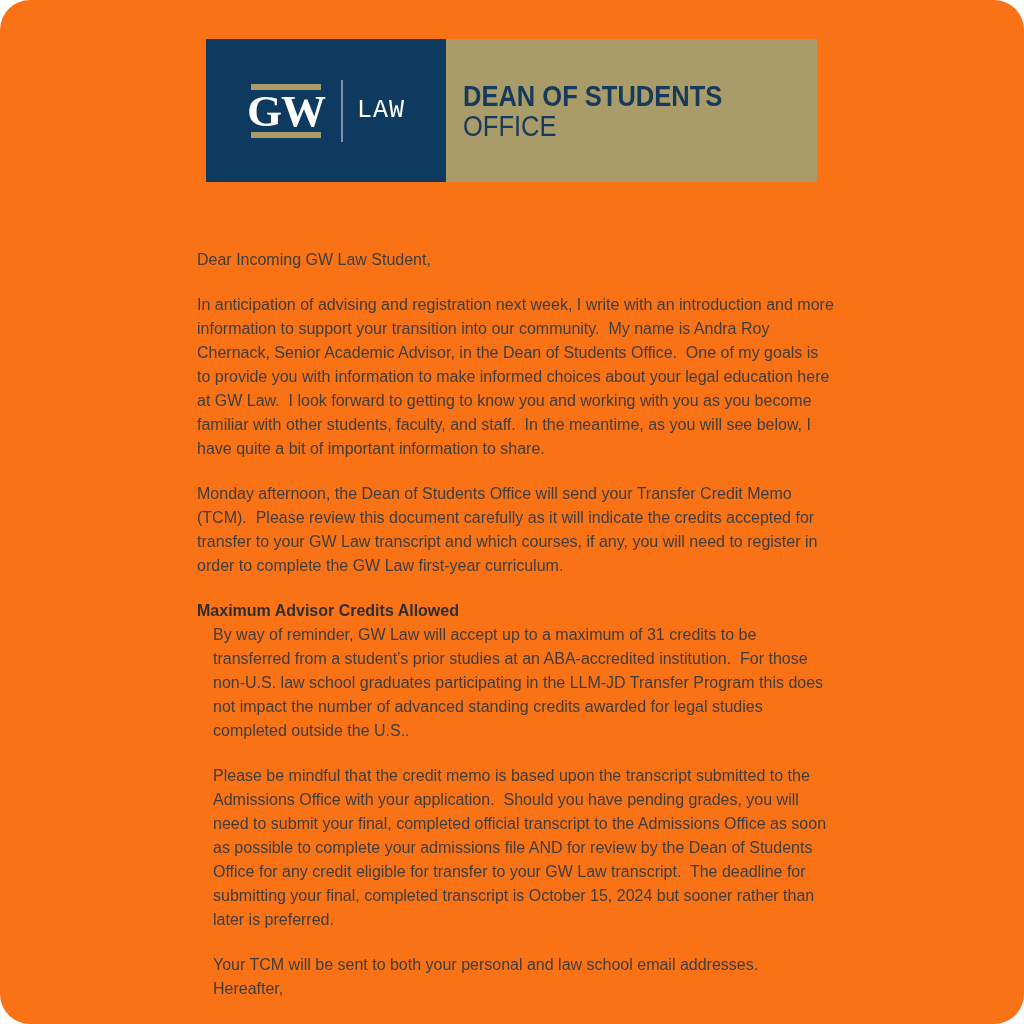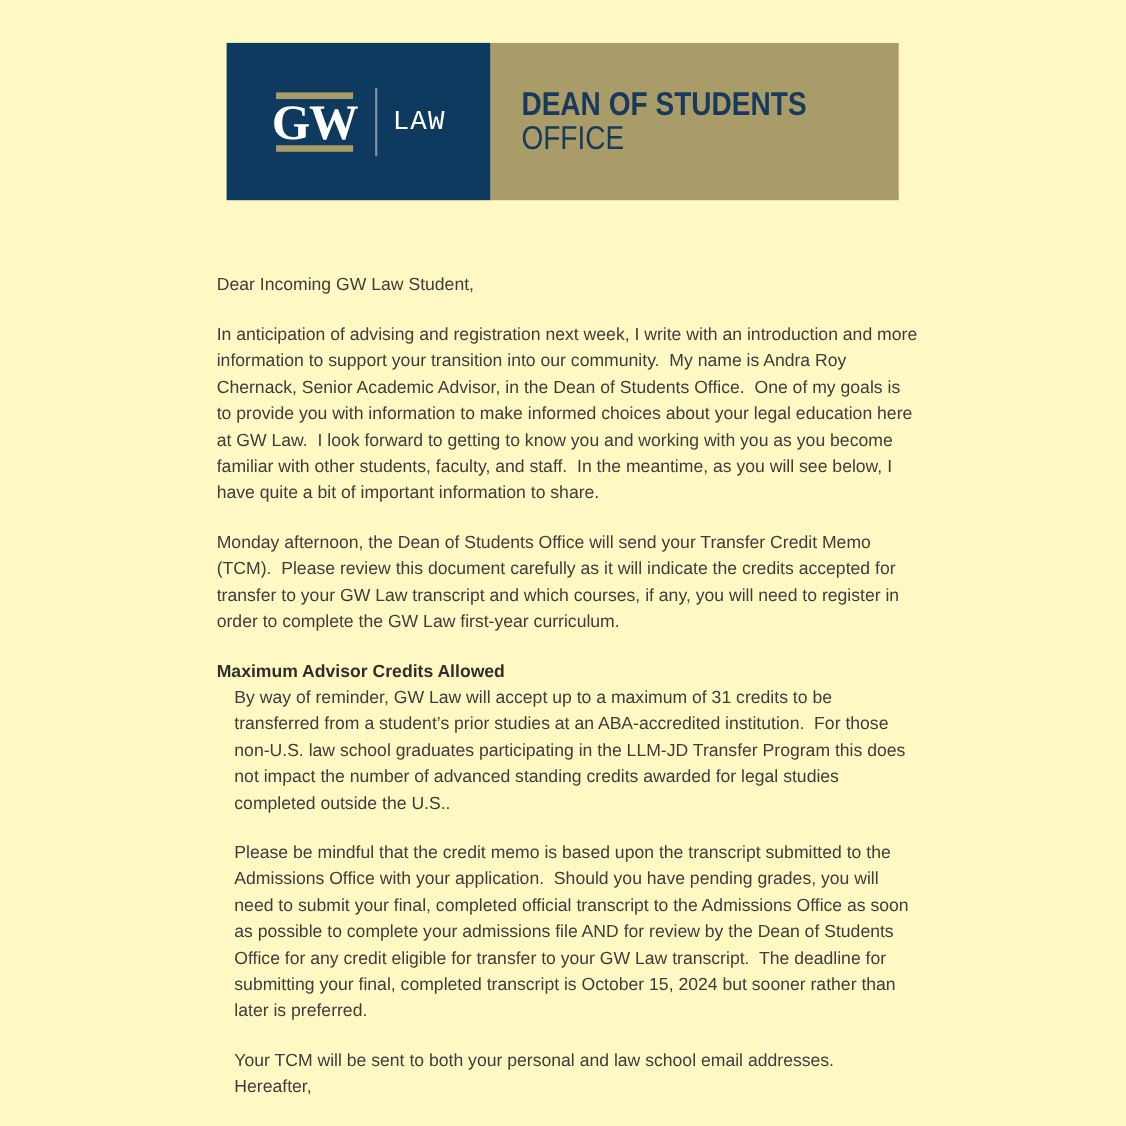--- a/index.html
+++ b/index.html
@@ -4,23 +4,24 @@
 <style>
   html, body {
     margin: 0;
     padding: 0;
     background: #ffffff;
   }
   .page {
     position: relative;
     width: 1024px;
     height: 1024px;
-    background: #fef9c3;
+    background: #f97316;
     overflow: hidden;
     font-family: "Liberation Sans", sans-serif;
+    border-radius: 30px;
   }
 
   
   .banner {
     position: absolute;
     left: 206px;
     top: 39px;
     width: 611px;
     height: 143px;
     display: flex;
@@ -69,21 +70,21 @@
     letter-spacing: 1px;
     line-height: 1;
   }
   .banner-buff {
     flex: 1;
     height: 100%;
     background: #a99c68;
     display: flex;
     flex-direction: column;
     justify-content: center;
-    padding-left: 28px;
+    padding-left: 17px;
     box-sizing: border-box;
   }
   .office-line1 {
     color: #17395c;
     font-weight: 700;
     font-size: 30px;
     line-height: 30px;
     letter-spacing: 0;
     transform: scaleX(0.85);
     transform-origin: left center;

